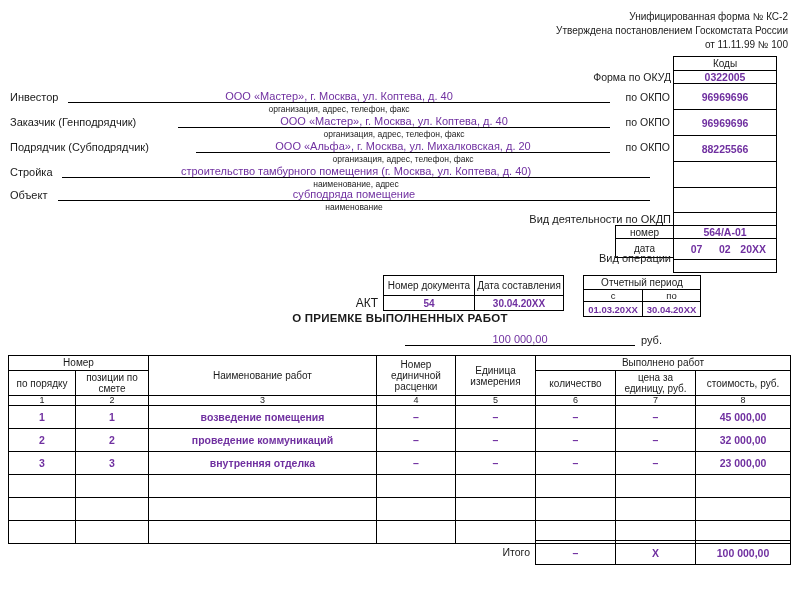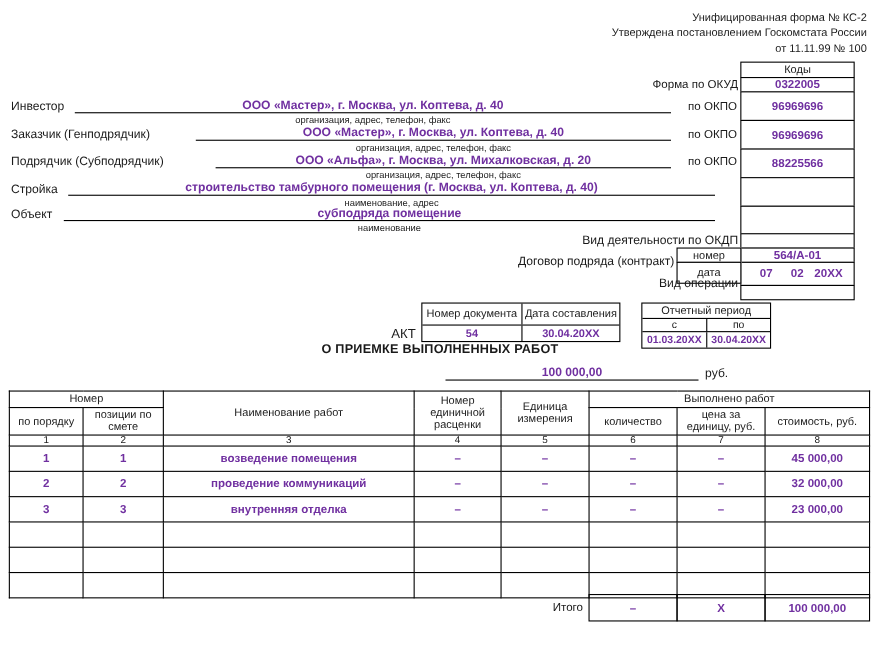--- a/index.html
+++ b/index.html
@@ -10,21 +10,21 @@
   }
   .page {
     position: relative;
     width: 800px;
     height: 611px;
     background: #fff;
     overflow: hidden;
   }
   .abs { position: absolute; }
   .lbl { font-size: 11px; white-space: nowrap; }
-  .val { color: #7030A0; font-weight: bold; font-size: 11px; white-space: nowrap; }
+  .val { color: #7030A0; font-weight: normal; font-size: 11px; white-space: nowrap; }
   .sub { font-size: 8.5px; color: #222; text-align: center; white-space: nowrap; }
   .right { text-align: right; }
 
   .top-note { top: 10px; right: 12px; text-align: right; font-size: 10px; line-height: 1.38; }
 
   
   .fline {
     border-bottom: 1px solid #000;
     height: 14px;
     display: flex; align-items: flex-end; justify-content: center;
@@ -130,21 +130,20 @@
       <div class="dseg">20XX</div>
     </div>
     <div class="cb-cell h14"></div>
   </div>
 
   <div class="abs lbl right" style="left:540px;top:71px;width:131px;font-size:10.5px">Форма по ОКУД</div>
   <div class="abs lbl right" style="left:615px;top:91px;width:55px;font-size:10.5px">по ОКПО</div>
   <div class="abs lbl right" style="left:615px;top:116px;width:55px;font-size:10.5px">по ОКПО</div>
   <div class="abs lbl right" style="left:615px;top:141px;width:55px;font-size:10.5px">по ОКПО</div>
   <div class="abs lbl right" style="left:480px;top:213px;width:191px">Вид деятельности по ОКДП</div>
-  <div class="abs lbl right" style="left:420px;top:232px;width:193px">Договор подряда (контракт)</div>
   <div class="abs mini-cell" style="left:615px;top:225px;width:59px;height:14px">номер</div>
   <div class="abs mini-cell" style="left:615px;top:238px;width:59px;height:20px">дата</div>
   <div class="abs lbl right" style="left:540px;top:252px;width:131px">Вид операции</div>
 
   <div class="abs lbl" style="left:10px;top:91px">Инвестор</div>
   <div class="abs fline" style="left:68px;top:89px;width:542px">
     <span class="val">ООО «Мастер», г. Москва, ул. Коптева, д. 40</span>
   </div>
   <div class="abs sub" style="left:68px;top:104px;width:542px">организация, адрес, телефон, факс</div>
 

